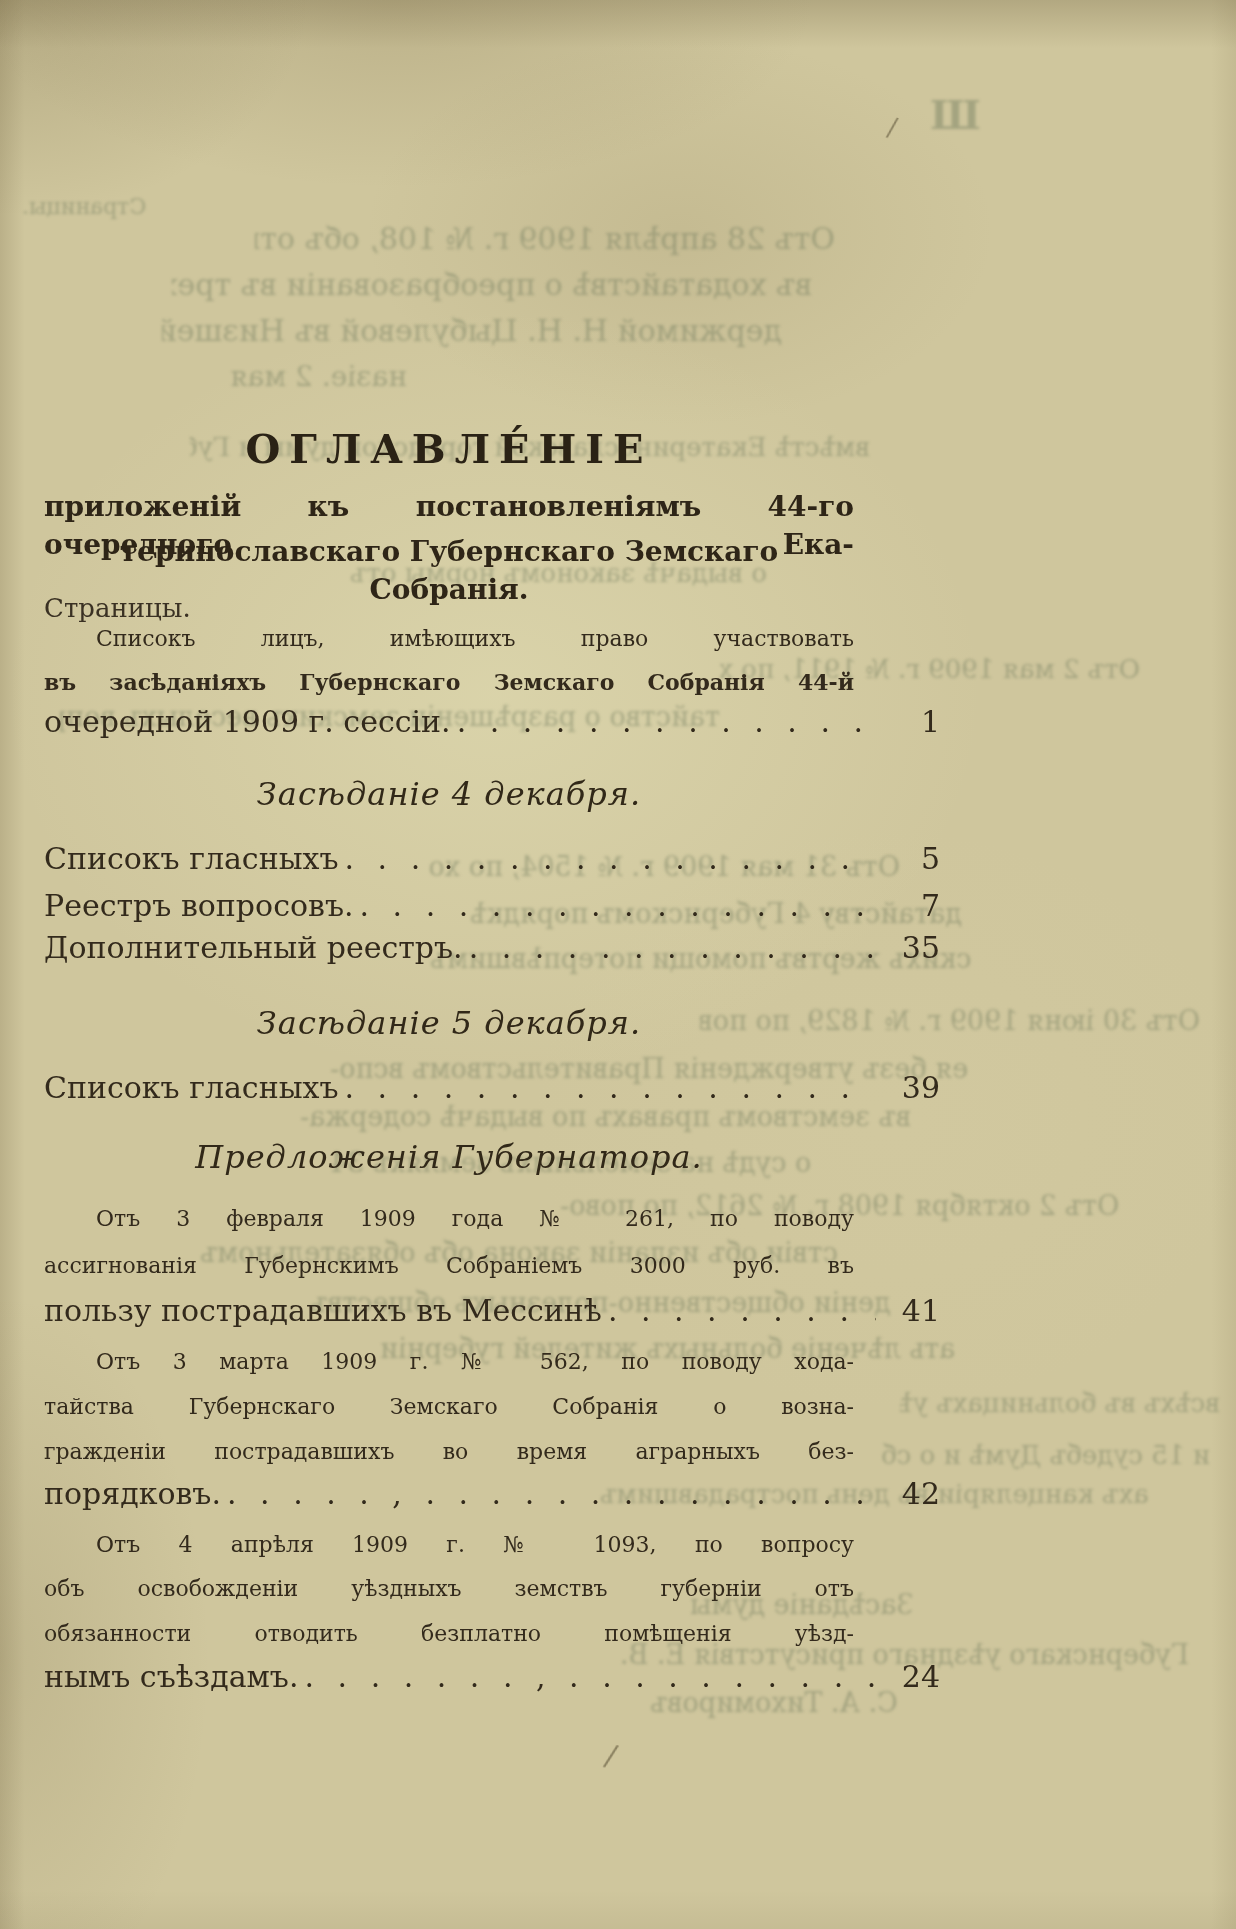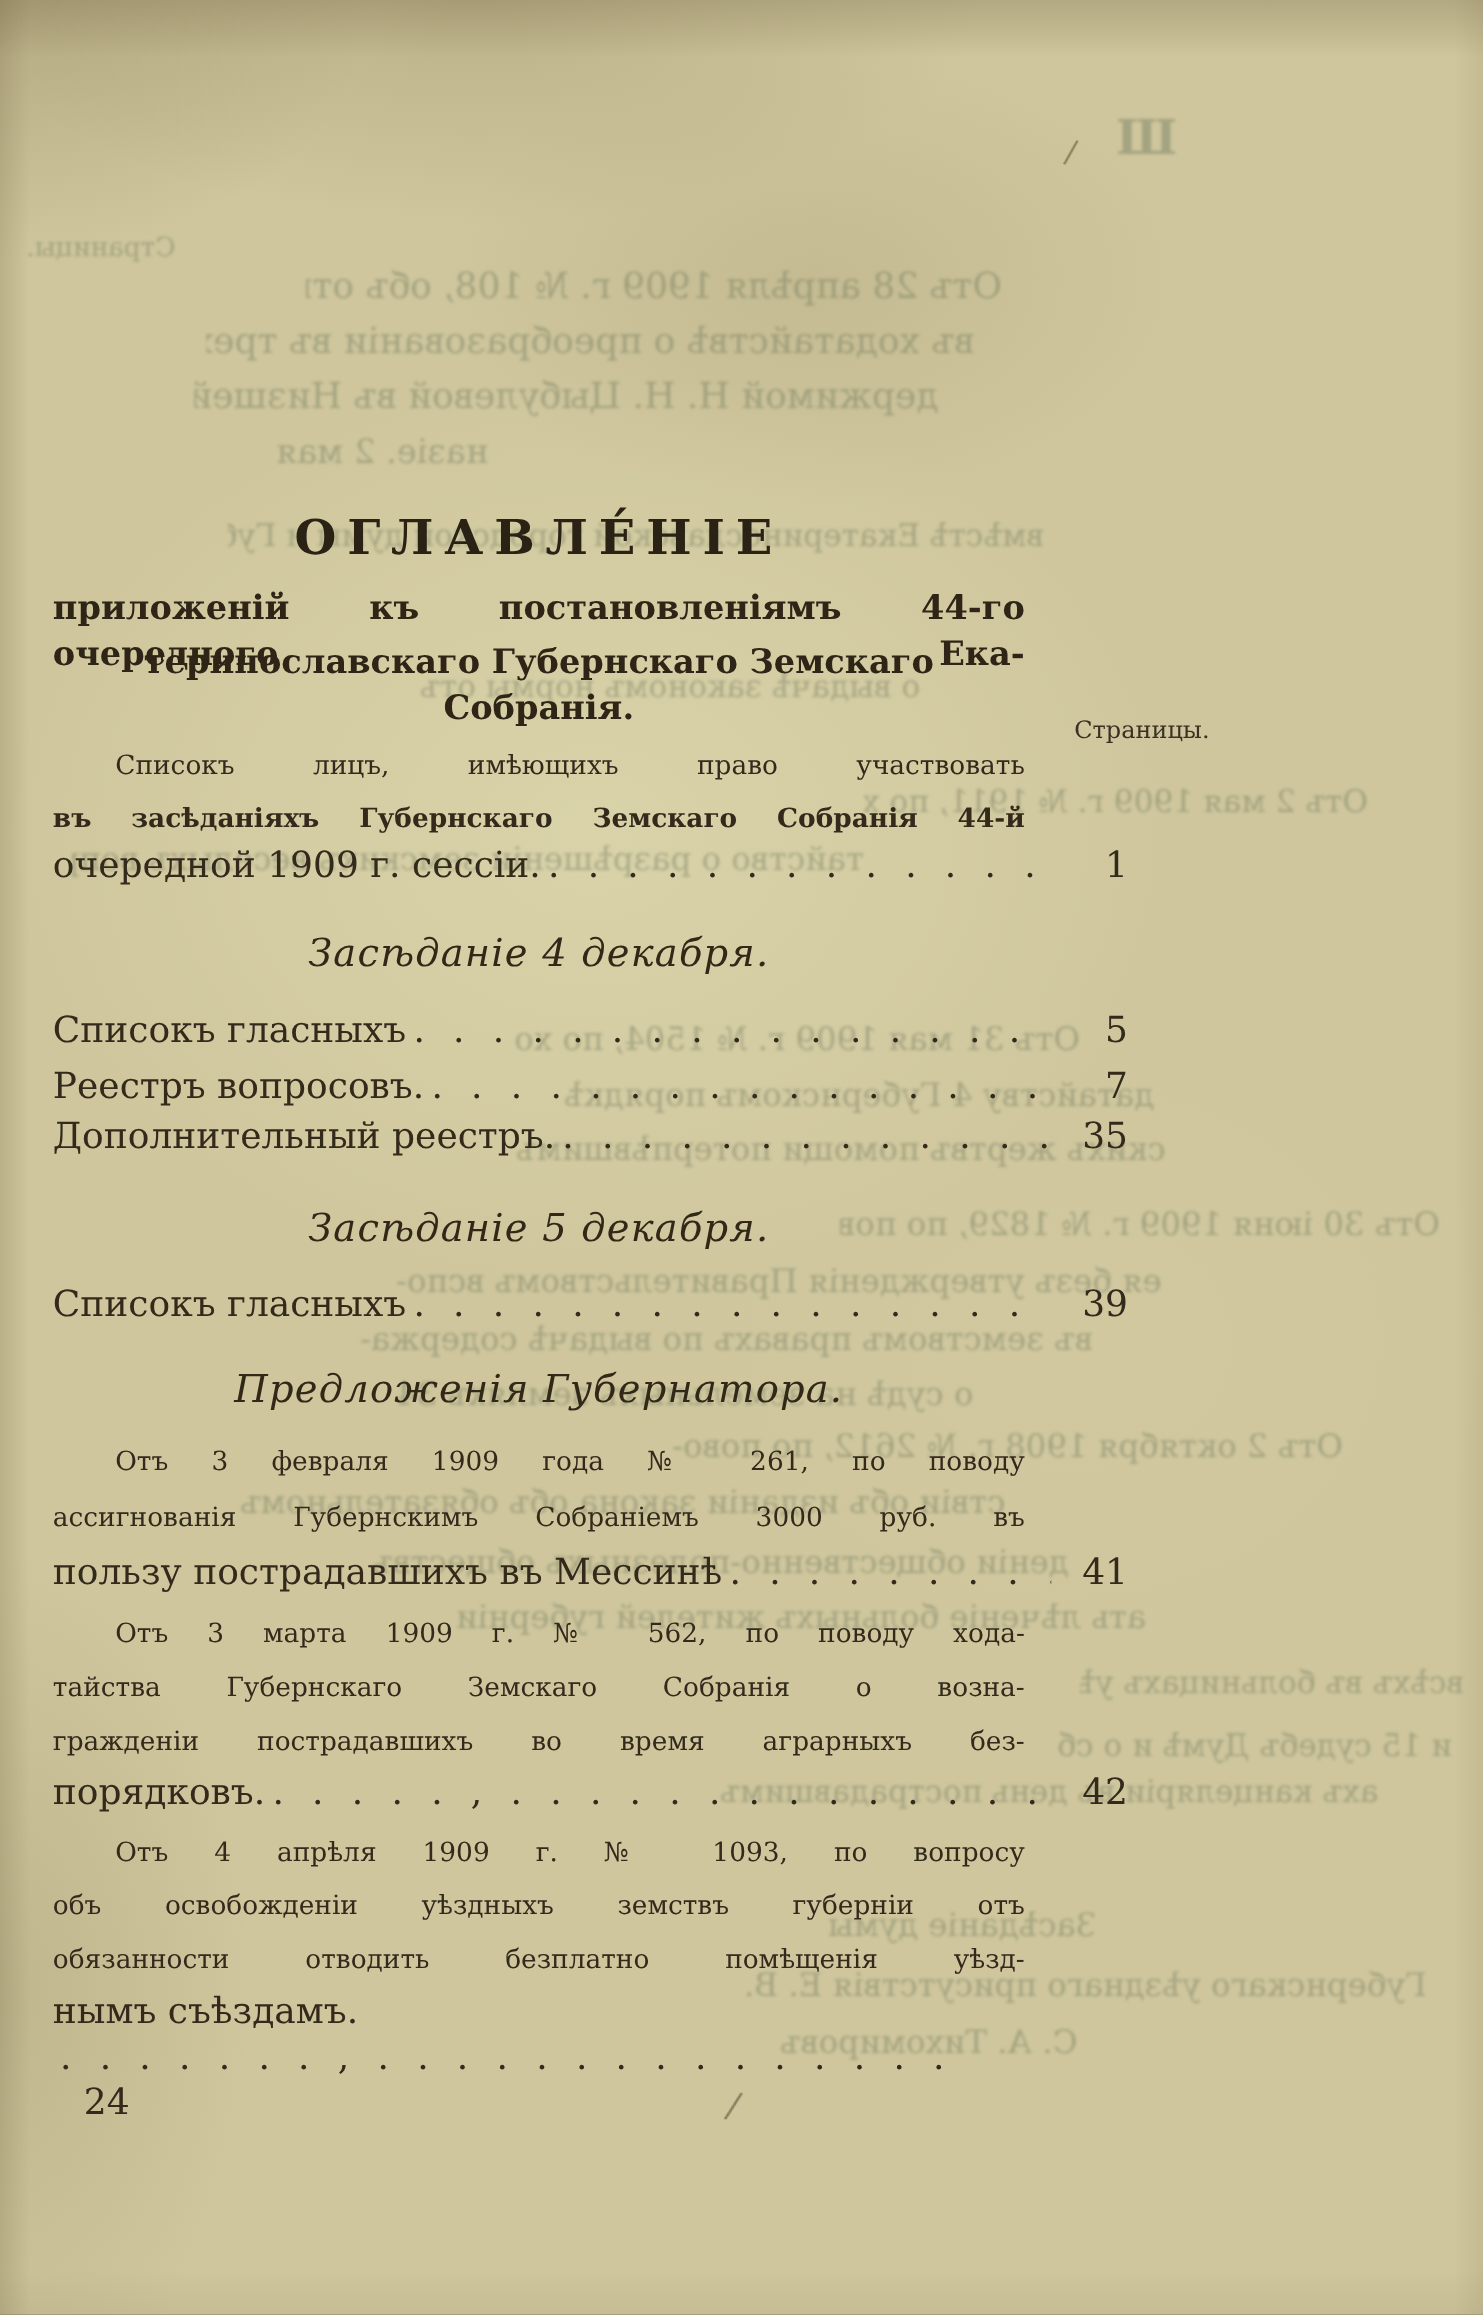--- a/index.html
+++ b/index.html
@@ -31,22 +31,22 @@
   .line{
     position:absolute;left:44px;width:810px;
     font-size:22px;line-height:38px;
   }
   .sub{font-weight:bold;font-size:28px;color:#2e2517;}
   .jl{text-align:justify;text-align-last:justify;}
   .ctr{text-align:center;}
   .indent{text-indent:52px;}
   .hitalic{font-style:italic;font-size:32px;letter-spacing:1px;color:#312818;}
   .pages-label{
-    position:absolute;left:44px;width:964px;text-align:right;
-    font-size:20px;line-height:32px;color:#3a3123;
+    position:absolute;left:44px;width:964px;text-align:left;
+    font-size:26px;line-height:32px;color:#3a3123;
   }
   .row{
     position:absolute;left:44px;width:896px;
     display:flex;align-items:flex-start;
     font-size:30px;line-height:38px;
   }
   .row .t{white-space:nowrap;}
   .row .dots{
     flex:1;overflow:hidden;white-space:nowrap;
     letter-spacing:7px;padding:0 14px 0 6px;
@@ -157,19 +157,19 @@
   <div class="line jl" style="top:1433px;">гражденіи пострадавшихъ во время аграрныхъ без-</div>
   <div class="row" style="top:1475px;">
     <span class="t">порядковъ.</span>
     <span class="dots">. . . . . , . . . . . . . . . . . . . . . . . .</span>
     <span class="pg">42</span>
   </div>
 
   <div class="line jl indent" style="top:1526px;">Отъ 4 апрѣля 1909 г. № 1093, по вопросу</div>
   <div class="line jl" style="top:1570px;">объ освобожденіи уѣздныхъ земствъ губерніи отъ</div>
   <div class="line jl" style="top:1615px;">обязанности отводить безплатно помѣщенія уѣзд-</div>
-  <div class="row" style="top:1658px;flex-direction:column;">
+  <div class="row" style="top:1658px;">
     <span class="t">нымъ съѣздамъ.</span>
     <span class="dots">. . . . . . . , . . . . . . . . . . . . . . .</span>
     <span class="pg">24</span>
   </div>
 
 </div>
 
 </body></html>

